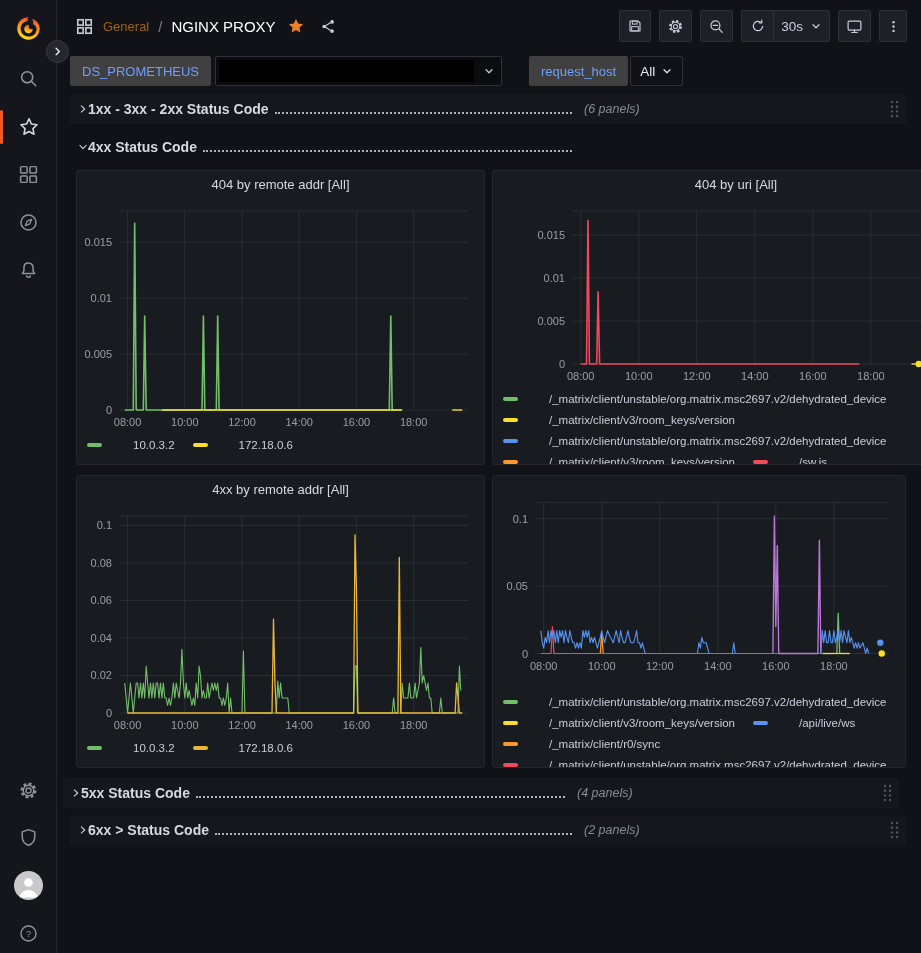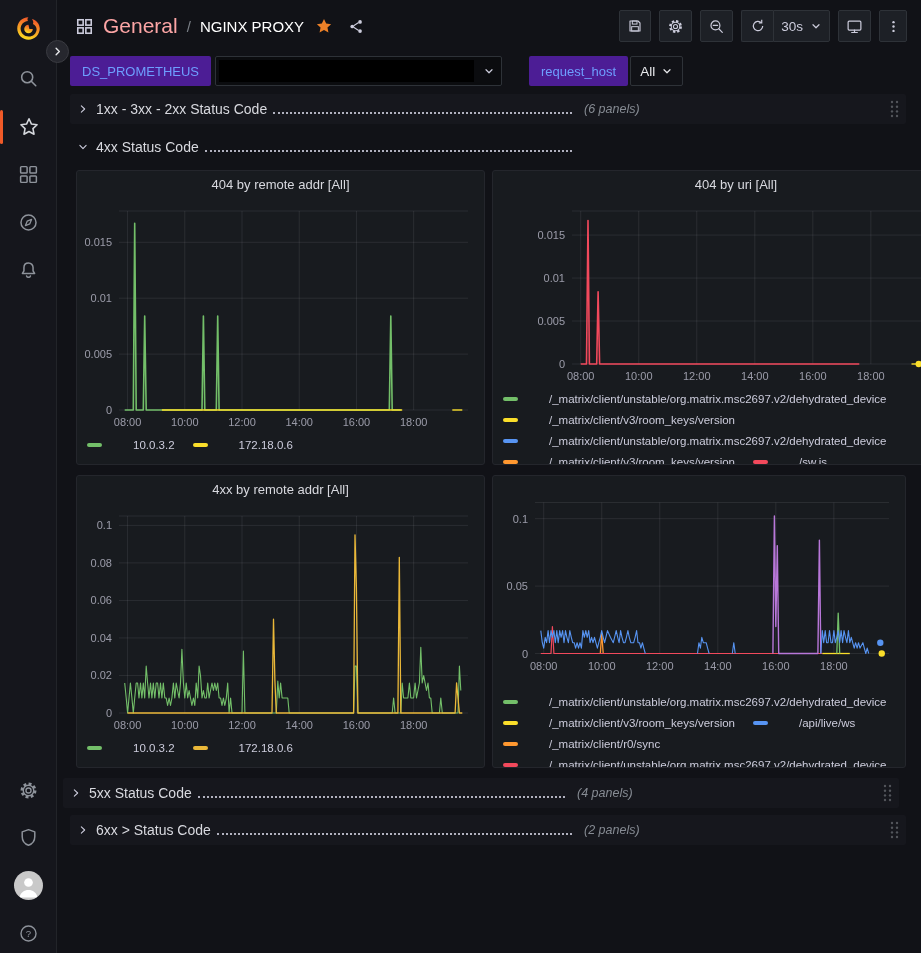--- a/index.html
+++ b/index.html
@@ -17,56 +17,56 @@
   .expand-btn { position:absolute; left:46px; top:40px; width:23px; height:23px;
     border-radius:50%; background:#26272e; border:1px solid #3a3b41; display:flex;
     align-items:center; justify-content:center; z-index:6; cursor:pointer; }
   .avatar-circle { width:29px; height:29px; border-radius:50%; background:#c9c9c9;
     display:flex; align-items:flex-end; justify-content:center; overflow:hidden; }
 
   
   .topbar { position:absolute; left:57px; top:0; right:0; height:52px;
     display:flex; align-items:center; padding:0 14px 0 18px; background:#111217; }
   .crumbs { display:flex; align-items:center; gap:9px; flex:1; min-width:0; }
-  .crumb-root { font-size:21px; color:#fca5a5; cursor:pointer; }
+  .crumb-root { font-size:13px; color:#a16207; cursor:pointer; }
   .crumb-sep { font-size:15px; color:#7b8087; }
   .crumb-current { font-size:15px; color:#ffffff; }
   .tb-actions { display:flex; align-items:center; gap:8px; }
   .tb-btn { height:32px; min-width:32px; padding:0 7px; background:#1d2026;
     border:1px solid #2e3238; border-radius:2px; display:flex; align-items:center;
     justify-content:center; gap:7px; cursor:pointer; color:#ccccdc; }
   .tb-group { display:flex; align-items:flex-start; }
   .tb-group .tb-btn:first-child { border-radius:2px 0 0 2px; border-right:none; }
   .tb-group .tb-btn:last-child { border-radius:0 2px 2px 0; }
   .tb-text { font-size:13.5px; }
   .tz { font-size:12px; font-weight:700; }
   .icon-plain { display:flex; align-items:center; cursor:pointer; }
 
   
   .varbar { position:absolute; left:57px; top:52px; right:0; height:38px;
     display:flex; align-items:center; gap:0; padding:0 0 0 13px; background:#111217; }
   .var-chip { height:30px; display:flex; align-items:center; padding:0 12px;
-    background:#4c1d95; font-size:13px; font-weight:500; border-radius:2px; cursor:default; }
+    background:#404040; font-size:13px; font-weight:500; border-radius:2px; cursor:default; }
   .ds-select { position:relative; height:30px; width:287px; margin-left:4px;
     border:1px solid #2e3238; border-radius:2px; background:#0b0c0f; display:flex;
     align-items:center; cursor:pointer; }
   .ds-redacted { position:absolute; left:3px; top:3px; bottom:3px; width:255px; background:#000; }
   .ds-caret { position:absolute; right:6px; color:#ccccdc; display:flex; }
   .rh-chip { margin-left:27px; }
   .all-select { height:30px; margin-left:2px; padding:0 9px; border:1px solid #2e3238;
     border-radius:2px; display:flex; align-items:center; gap:6px; font-size:13.5px;
     color:#e8e9ec; cursor:pointer; background:transparent; }
 
   
   .dash { position:absolute; left:57px; top:0; right:0; bottom:0; }
   .row-header { position:absolute; height:30px; display:flex; align-items:center;
     padding:0 6px 0 8px; cursor:pointer; border-radius:2px; }
   .row-header.collapsed { background:#16171d; }
   .row-title-wrap { display:flex; align-items:baseline; width:486px; min-width:0; }
-  .row-title { font-size:14px; font-weight:400; color:#d8d9df; white-space:nowrap; margin-left:8px; }
+  .row-title { font-size:14px; font-weight:700; color:#d8d9df; white-space:nowrap; }
   .dots-filler { flex:1; border-bottom:2px dotted rgba(204,204,220,0.85); margin:0 2px 3px 6px; }
   .row-count { font-size:12.5px; font-style:italic; color:#868b93; margin-left:10px; white-space:nowrap; }
   .row-spacer { flex:1; }
   .drag-handle { color:#53565c; display:flex; cursor:grab; }
   .chev { color:#ccccdc; display:flex; }
 
   .panel { position:absolute; background:#181b1f; border:1px solid #24262c;
     border-radius:3px; display:flex; flex-direction:column; overflow:hidden; }
   .panel-title { height:27px; flex:0 0 27px; display:flex; align-items:center;
     justify-content:center; font-size:13px; font-weight:500; color:#d8d9df; cursor:pointer; }

